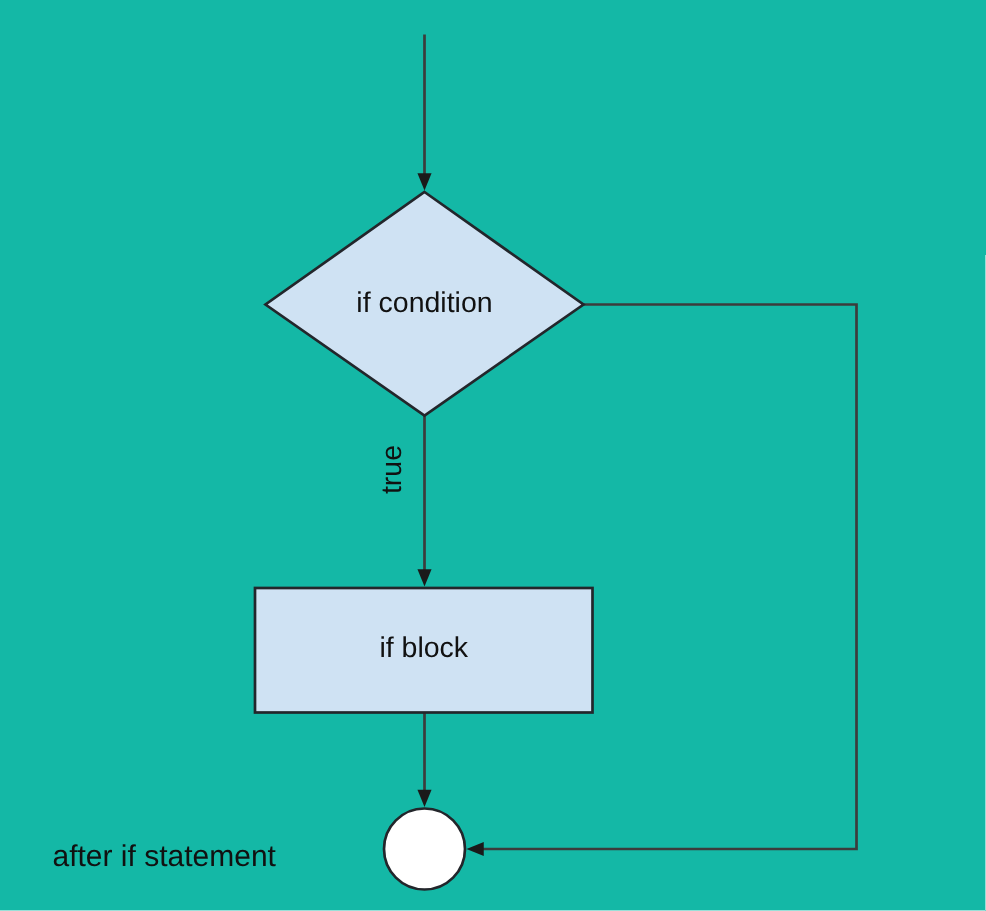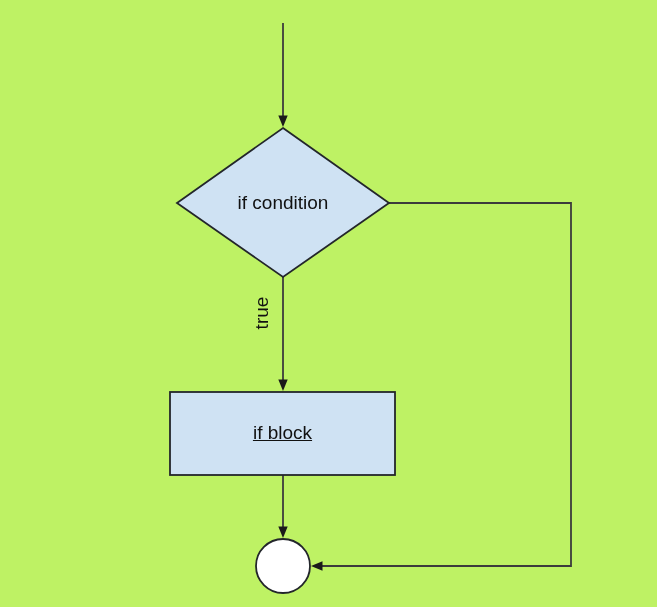--- a/index.html
+++ b/index.html
@@ -4,21 +4,21 @@
 <style>
   html, body {
     margin: 0;
     padding: 0;
     background: #ffffff;
   }
   #stage {
     position: relative;
     width: 657px;
     height: 607px;
-    background: #bef264;
+    background: #14b8a6;
     overflow: hidden;
     font-family: "Liberation Sans", sans-serif;
   }
   #diagram-svg {
     position: absolute;
     left: 0;
     top: 0;
   }
   .label {
     position: absolute;
@@ -32,21 +32,20 @@
   }
   #lbl-condition {
     left: 177px;
     top: 192px;
     width: 212px;
   }
   #lbl-ifblock {
     left: 170px;
     top: 422px;
     width: 225px;
-    text-decoration: underline;
   }
   #lbl-false {
     left: 412px;
     top: 175px;
     width: 100px;
   }
   #lbl-true {
     left: 232px;
     top: 302px;
     width: 60px;
@@ -99,14 +98,15 @@
     <circle class="shape" cx="283" cy="566" r="27" fill="#ffffff"></circle>
   </svg>
 
   <div class="label centered" id="lbl-condition">if condition</div>
 
 
   <div class="label centered" id="lbl-true">true</div>
 
   <div class="label centered" id="lbl-ifblock">if block</div>
 
+  <div class="label" id="lbl-after">after if statement</div>
 
 </div>
 
 </body></html>

